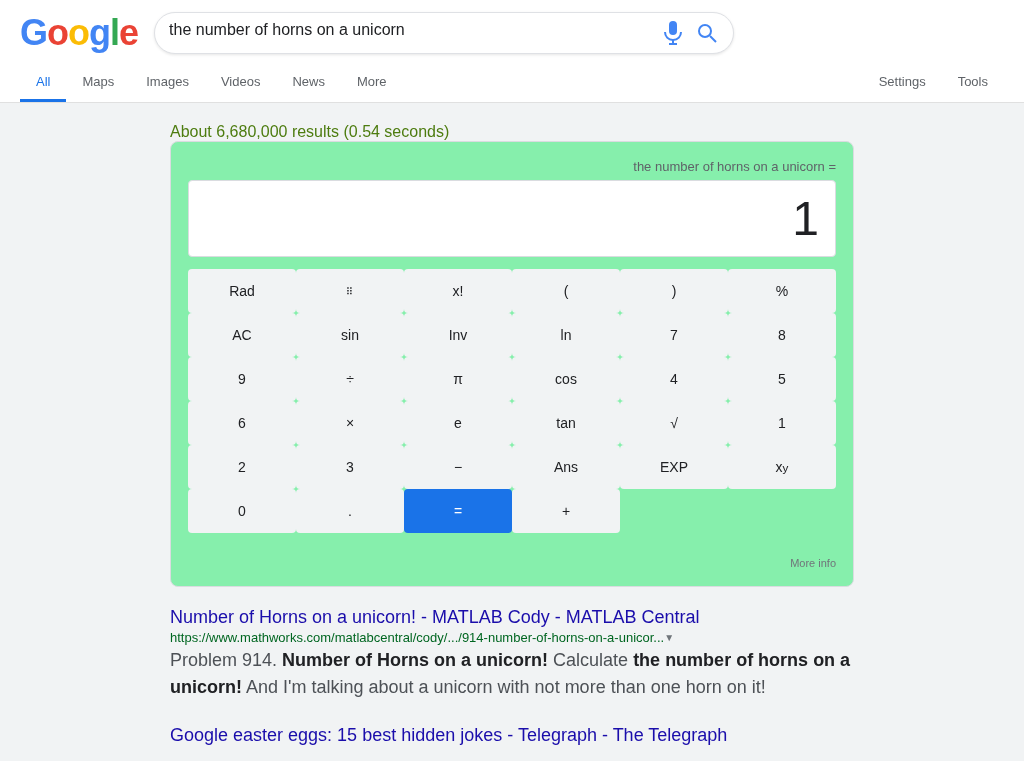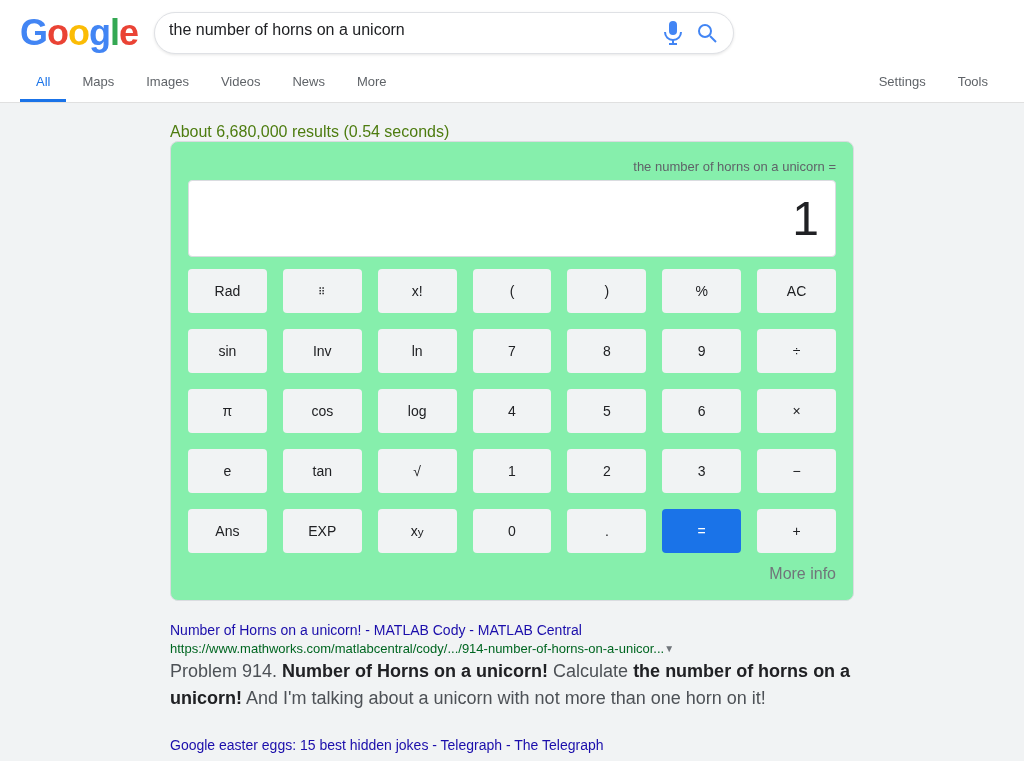--- a/index.html
+++ b/index.html
@@ -108,22 +108,22 @@
       border-radius: 4px;
       text-align: right;
       font-size: 48px;
       padding: 10px 16px;
       margin-bottom: 12px;
       color: #202124;
       min-height: 70px;
     }
     .calc-buttons {
       display: grid;
-      grid-template-columns: repeat(7, 1fr);
-      gap: 16px;
+      grid-template-columns: repeat(6, 1fr);
+      gap: 0;
     }
     .calc-btn {
       background: #f1f3f4;
       border: none;
       border-radius: 4px;
       padding: 12px 4px;
       font-size: 14px;
       color: #202124;
       cursor: pointer;
       text-align: center;
@@ -131,33 +131,33 @@
       display: flex;
       align-items: center;
       justify-content: center;
     }
     .calc-btn.blue {
       background: #1a73e8;
       color: #fff;
     }
     .more-info {
       text-align: right;
-      font-size: 16px;
+      font-size: 11px;
       color: #70757a;
-      margin-top: 12px;
+      margin-top: 24px;
       cursor: pointer;
     }
 
     
     .search-result {
       max-width: 700px;
       margin-bottom: 24px;
     }
     .result-title {
-      font-size: 14px;
+      font-size: 18px;
       color: #1a0dab;
       cursor: pointer;
       text-decoration: none;
     }
     .result-url {
       font-size: 13px;
       color: #006621;
       display: flex;
       align-items: center;
       margin: 2px 0;
@@ -253,21 +253,20 @@
       <button class="calc-btn">sin</button>
       <button class="calc-btn">Inv</button>
       <button class="calc-btn">ln</button>
       <button class="calc-btn">7</button>
       <button class="calc-btn">8</button>
       <button class="calc-btn">9</button>
       <button class="calc-btn">÷</button>
 
       <button class="calc-btn">π</button>
       <button class="calc-btn">cos</button>
-      <button class="calc-btn">log</button>
       <button class="calc-btn">4</button>
       <button class="calc-btn">5</button>
       <button class="calc-btn">6</button>
       <button class="calc-btn">×</button>
 
       <button class="calc-btn">e</button>
       <button class="calc-btn">tan</button>
       <button class="calc-btn">√</button>
       <button class="calc-btn">1</button>
       <button class="calc-btn">2</button>

